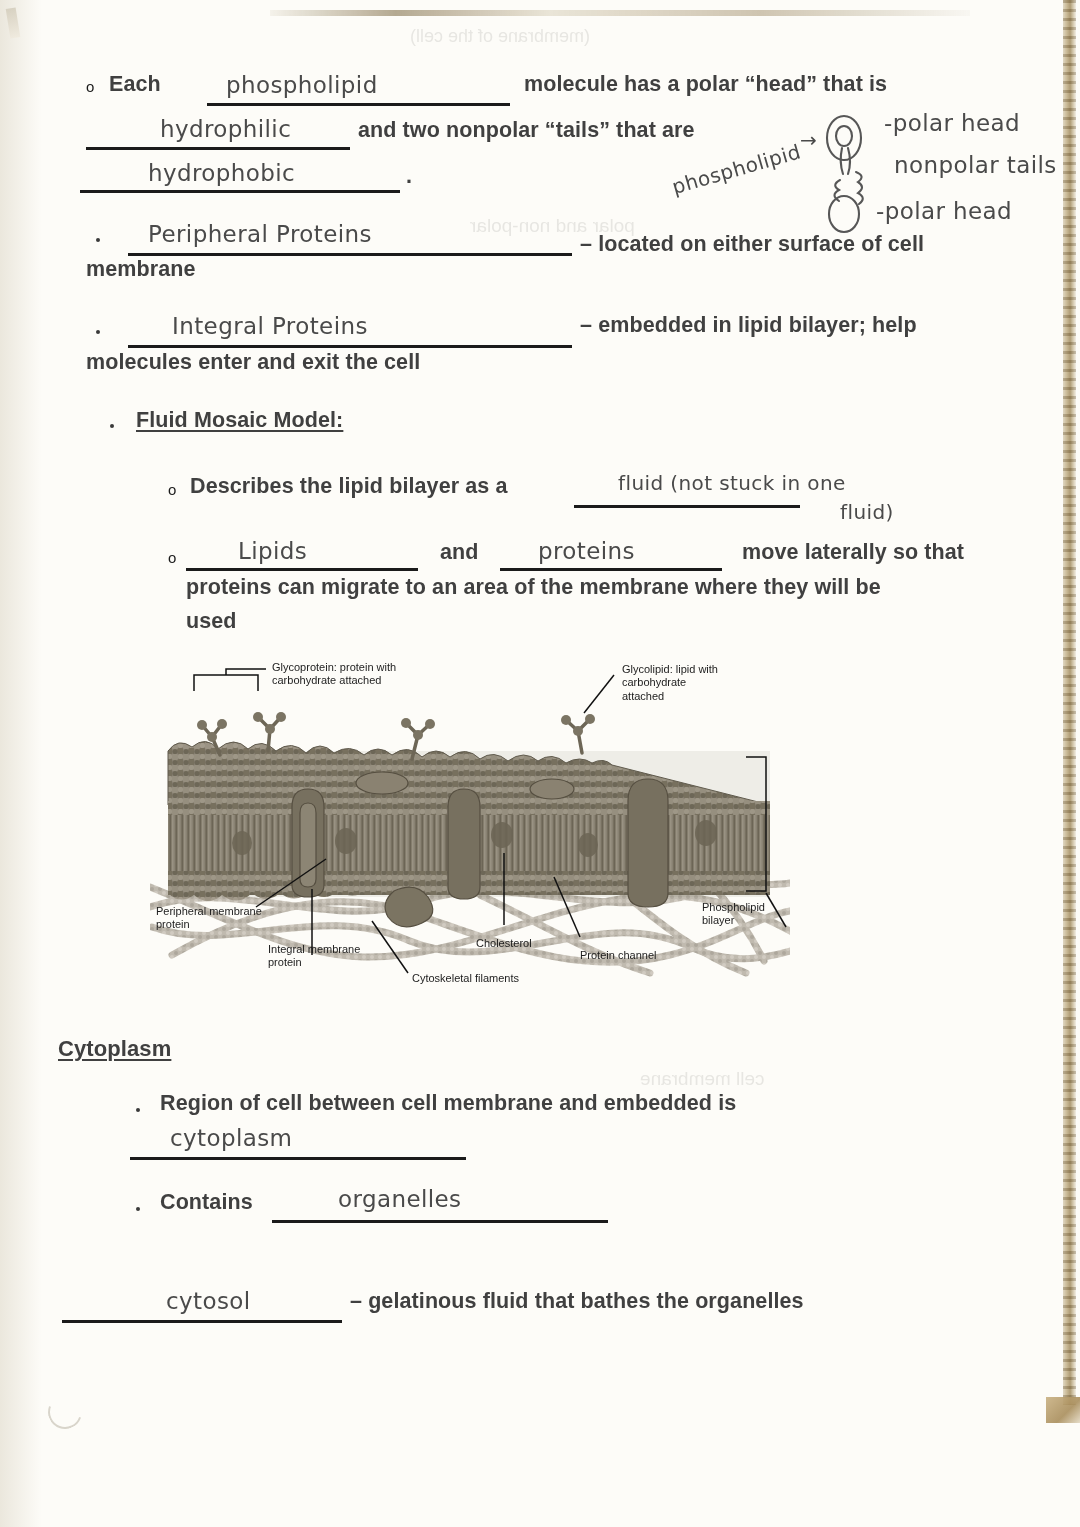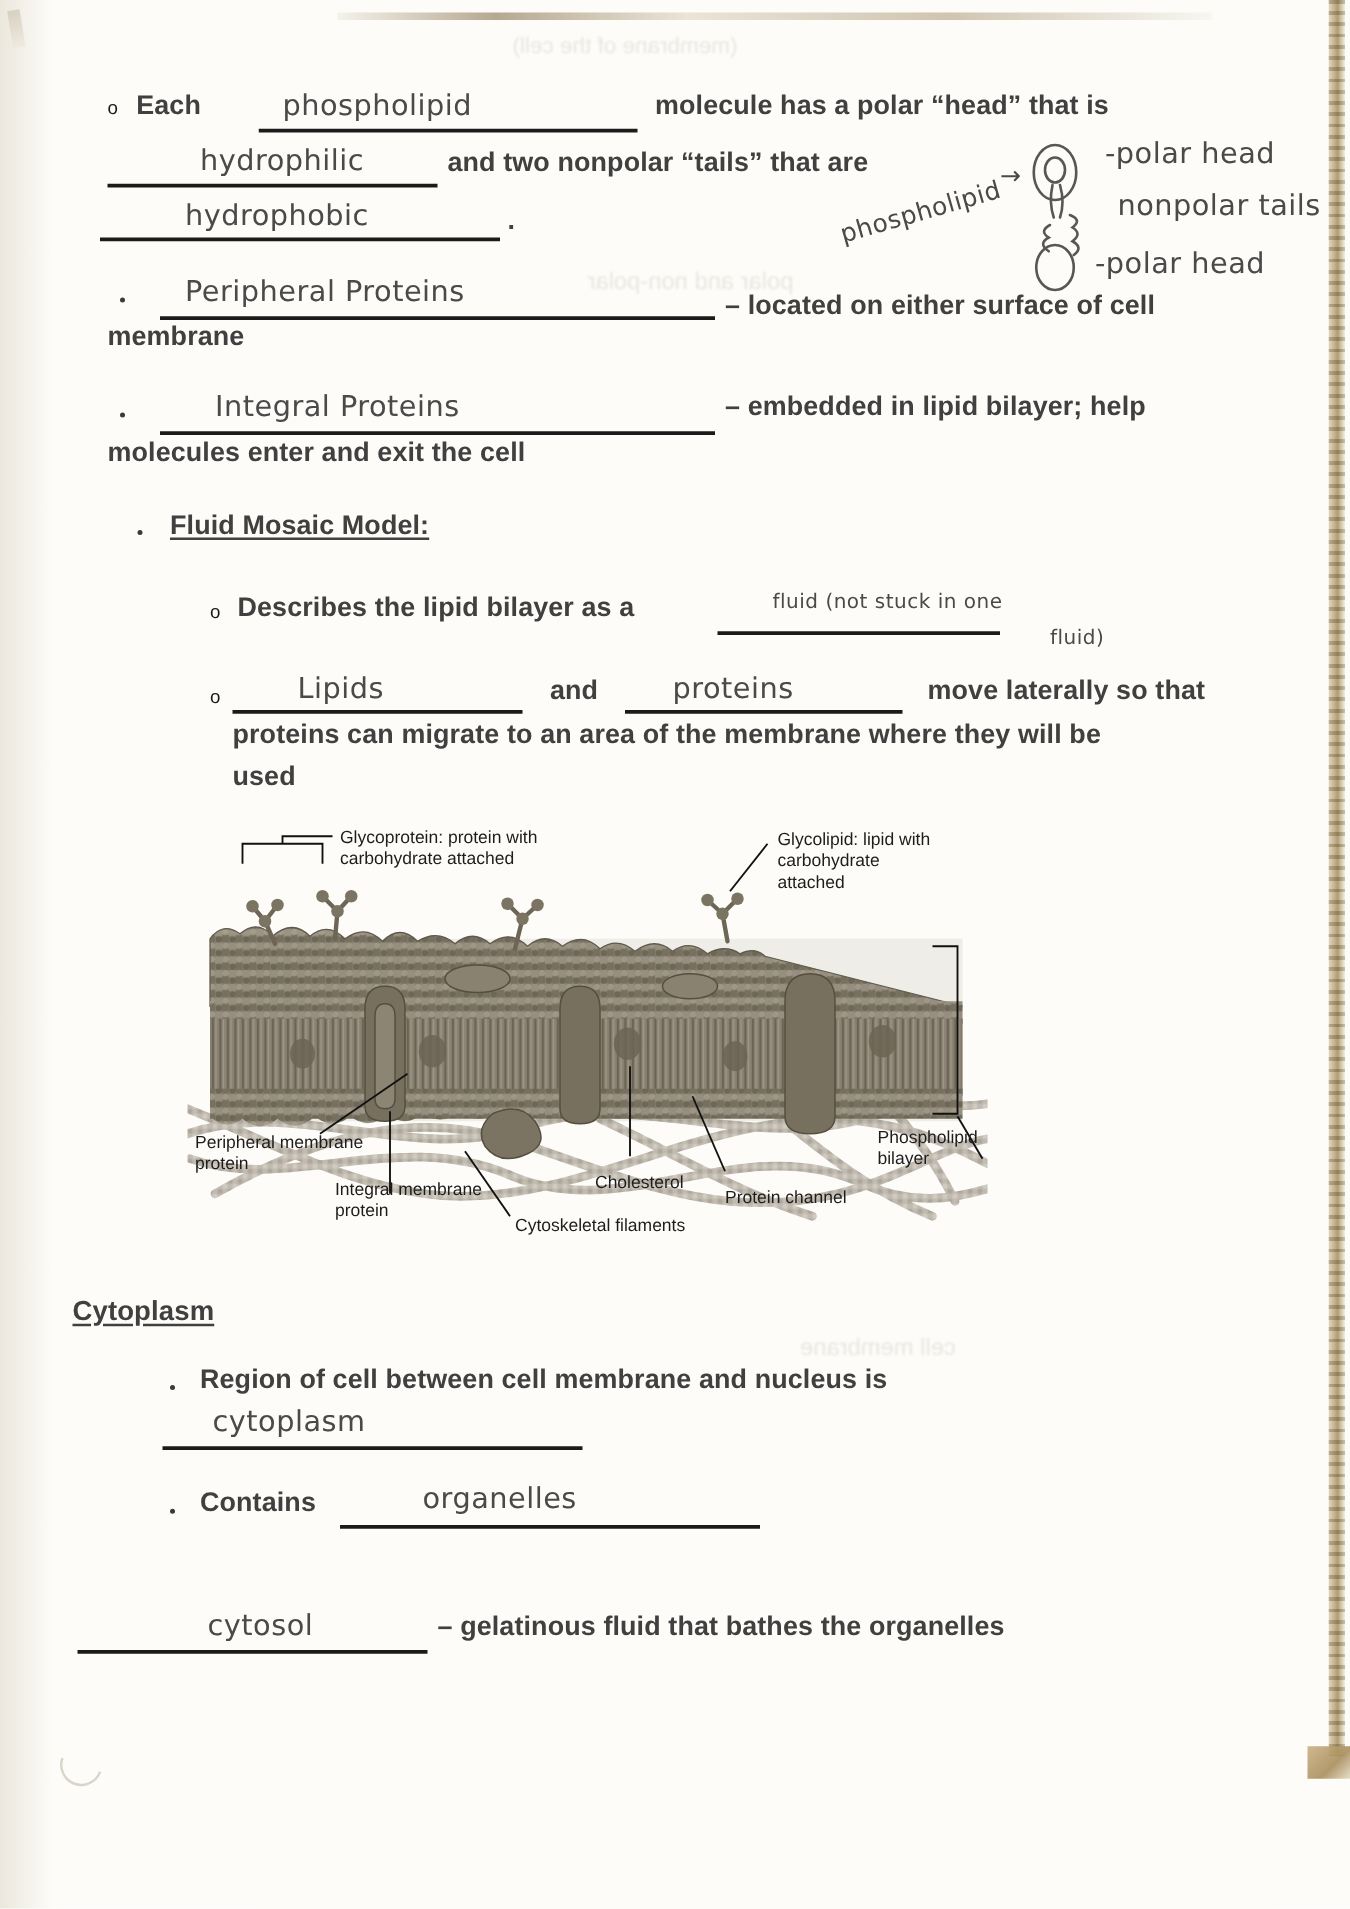--- a/index.html
+++ b/index.html
@@ -127,35 +127,35 @@
   
   .hw {
     position: absolute;
     color: #4a4a4a;
     font-family: "DejaVu Sans", sans-serif;
     font-size: 23px;
     white-space: nowrap;
     letter-spacing: .4px;
   }
   .hw.sm { font-size: 20px; }
-  .hw.lg { font-size: 16px; }
+  .hw.lg { font-size: 20px; }
   .hw.slant2 { transform: rotate(-16deg); transform-origin: left bottom; }
 
   
   .figure {
     position: absolute;
     left: 150px;
     top: 655px;
     width: 640px;
     height: 340px;
   }
   .fig-label {
     position: absolute;
     font-family: "Liberation Sans", sans-serif;
-    font-size: 14px;
+    font-size: 11px;
     color: #1d1d1d;
     line-height: 1.22;
     white-space: pre-line;
   }
   .fig-svg { position: absolute; left: 0; top: 0; }
 </style>
 </head>
 <body>
 
 <div class="page">
@@ -233,21 +233,21 @@
     <div class="pt" style="left:440px; top:540px;">and</div>
     <div class="blank" style="left:500px; top:568px; width:222px;"></div>
     <div class="hw" style="left:538px; top:538px;">proteins</div>
     <div class="pt" style="left:742px; top:540px;">move laterally so that</div>
     <div class="pt" style="left:186px; top:575px;">proteins can migrate to an area of the membrane where they will be</div>
     <div class="pt" style="left:186px; top:609px;">used</div>
 
     <div class="pt u" style="left:58px; top:1036px; font-size:22px;">Cytoplasm</div>
 
     <div class="bullet-dot" style="left:136px; top:1108px;"></div>
-    <div class="pt" style="left:160px; top:1091px;">Region of cell between cell membrane and nucleus is</div>
+    <div class="pt" style="left:160px; top:1091px;">Region of cell between cell membrane and embedded is</div>
     <div class="blank" style="left:130px; top:1157px; width:336px;"></div>
     <div class="hw" style="left:170px; top:1125px;">cytoplasm</div>
 
     <div class="bullet-dot" style="left:136px; top:1207px;"></div>
     <div class="pt" style="left:160px; top:1190px;">Contains</div>
     <div class="blank" style="left:272px; top:1220px; width:336px;"></div>
     <div class="hw" style="left:338px; top:1186px;">organelles</div>
 
     <div class="blank" style="left:62px; top:1320px; width:280px;"></div>
     <div class="hw" style="left:122px; top:1288px;margin-left:44px;">cytosol</div>

